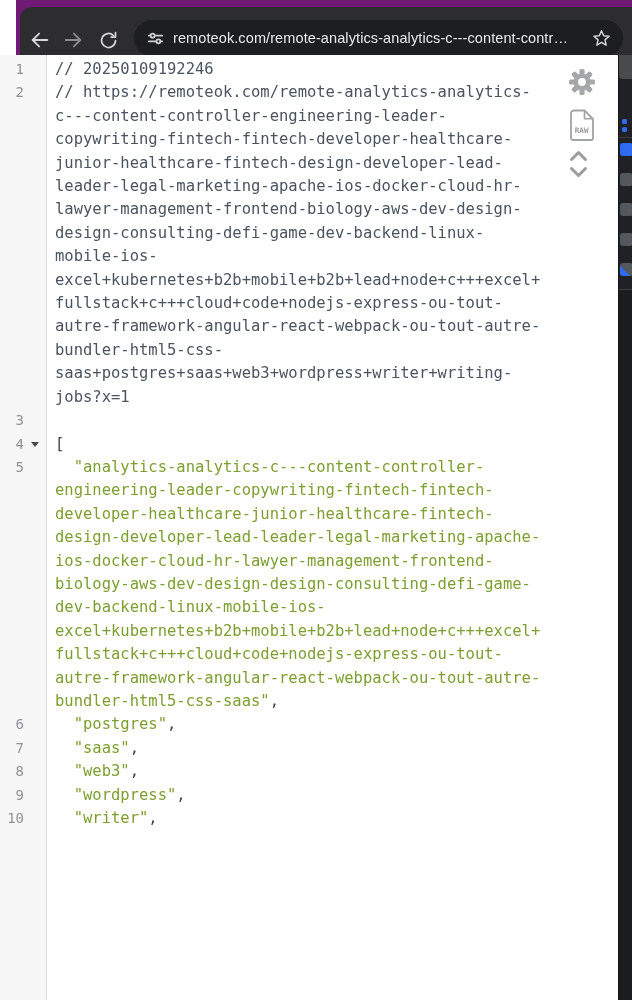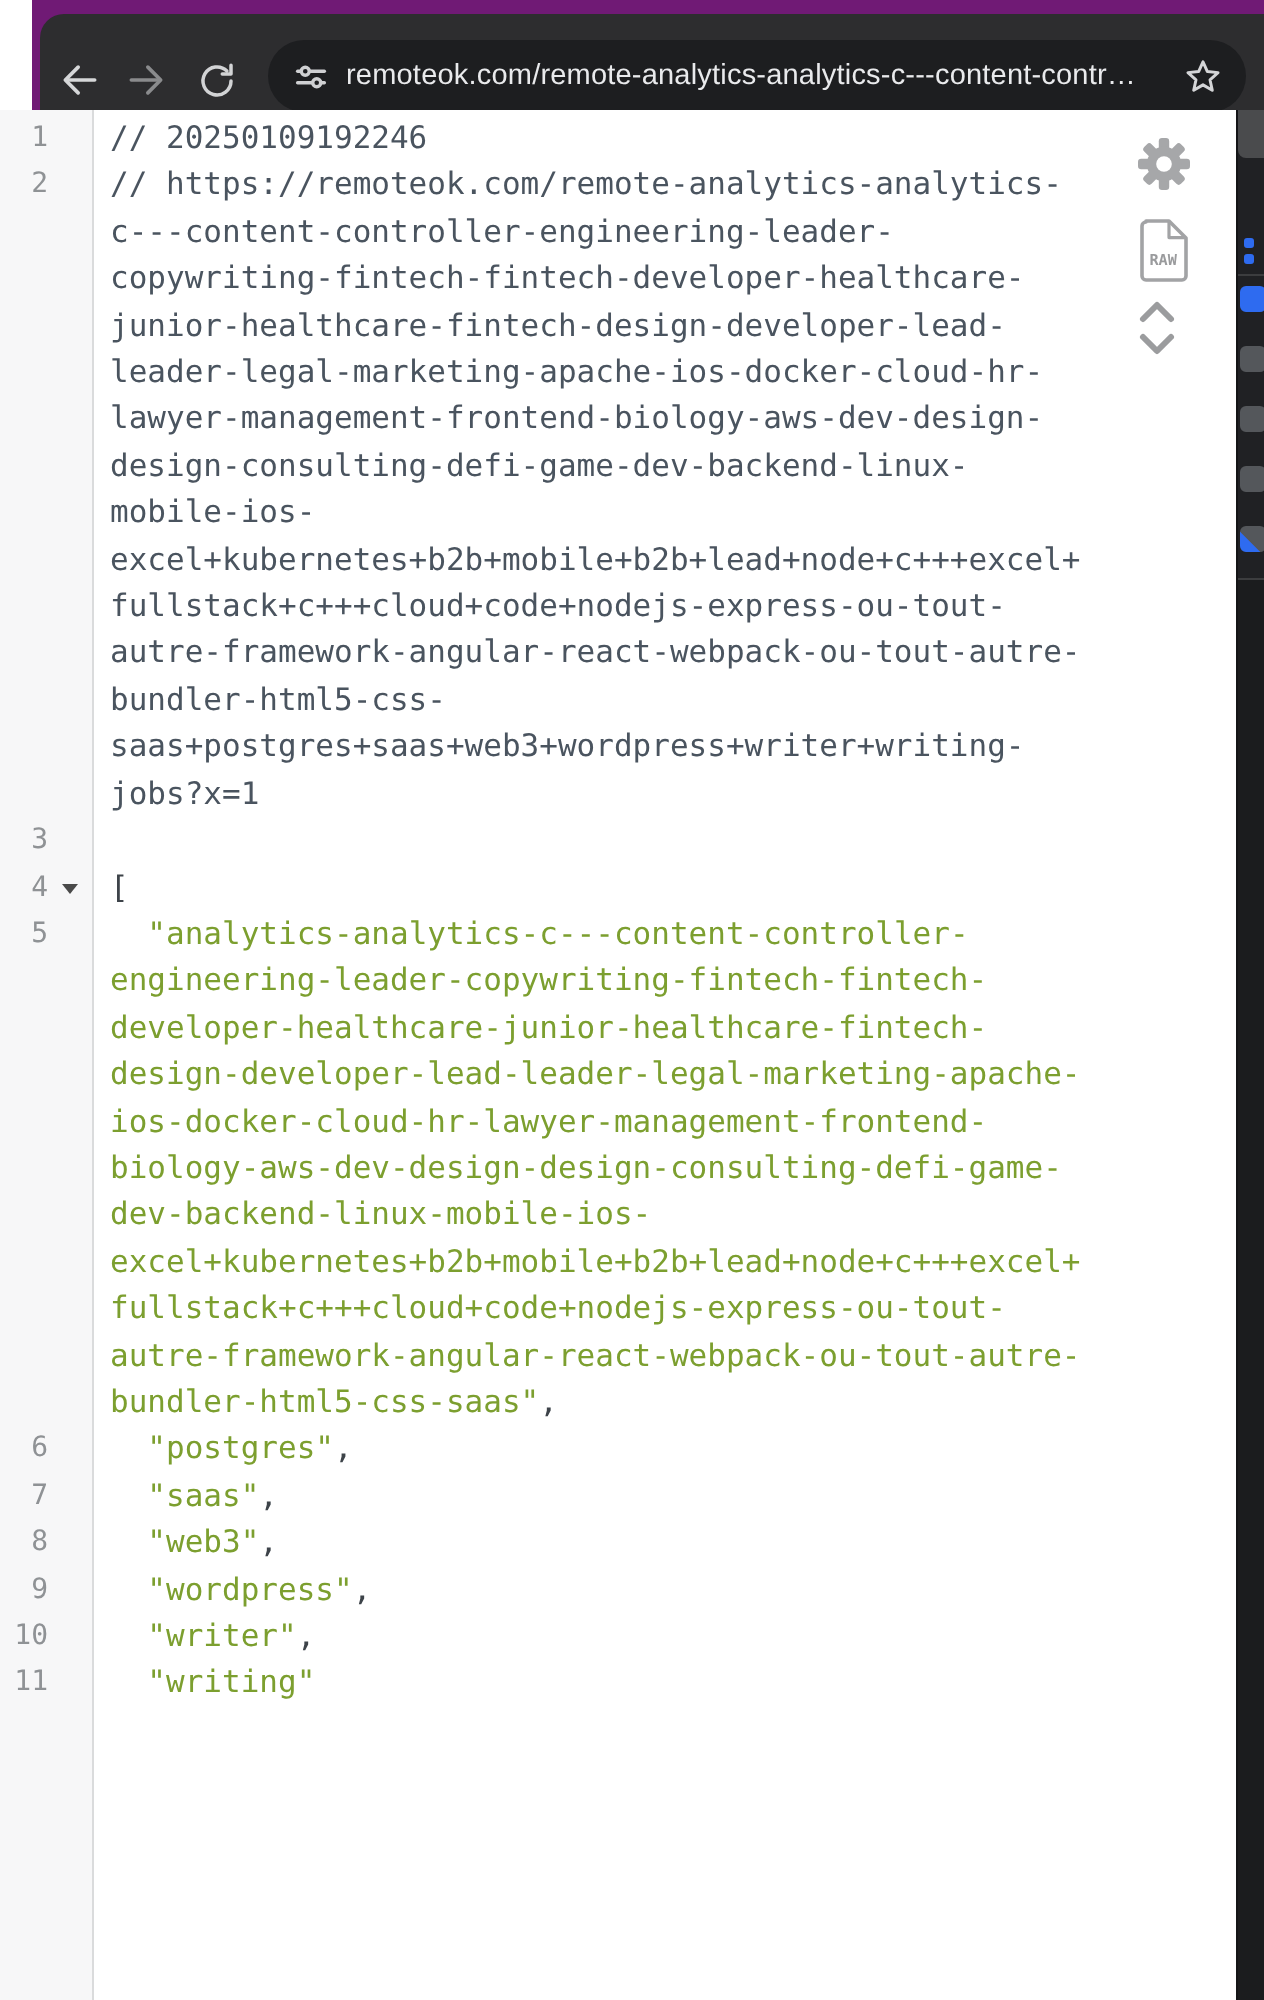--- a/index.html
+++ b/index.html
@@ -154,25 +154,20 @@
       <div class="row">
         <span class="ln">9</span>
         <span class="mid"></span>
         <div class="lt"><span class="plain">  </span><span class="string">"wordpress"</span><span class="punct">,</span></div>
       </div>
       <div class="row">
         <span class="ln">10</span>
         <span class="mid"></span>
         <div class="lt"><span class="plain">  </span><span class="string">"writer"</span><span class="punct">,</span></div>
       </div>
-      <div class="row">
-        <span class="ln">11</span>
-        <span class="mid"></span>
-        <div class="lt"><span class="plain">  </span><span class="string">"writing"</span></div>
-      </div>
     </div>
 
   <div class="float-controls">
     <div class="fbtn fbtn-gear">
       <svg width="28" height="28" viewBox="0 0 28 28">
         <g fill="#a6a7a9">
           <rect x="11.4" y="1" width="5.2" height="26" rx="1.6"></rect>
           <rect x="11.4" y="1" width="5.2" height="26" rx="1.6" transform="rotate(45 14 14)"></rect>
           <rect x="11.4" y="1" width="5.2" height="26" rx="1.6" transform="rotate(90 14 14)"></rect>
           <rect x="11.4" y="1" width="5.2" height="26" rx="1.6" transform="rotate(135 14 14)"></rect>

